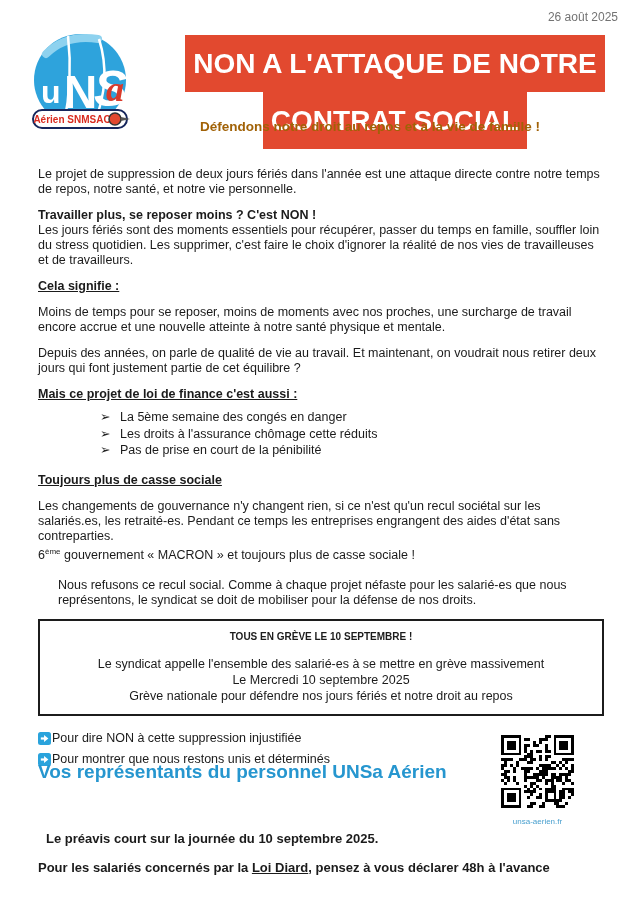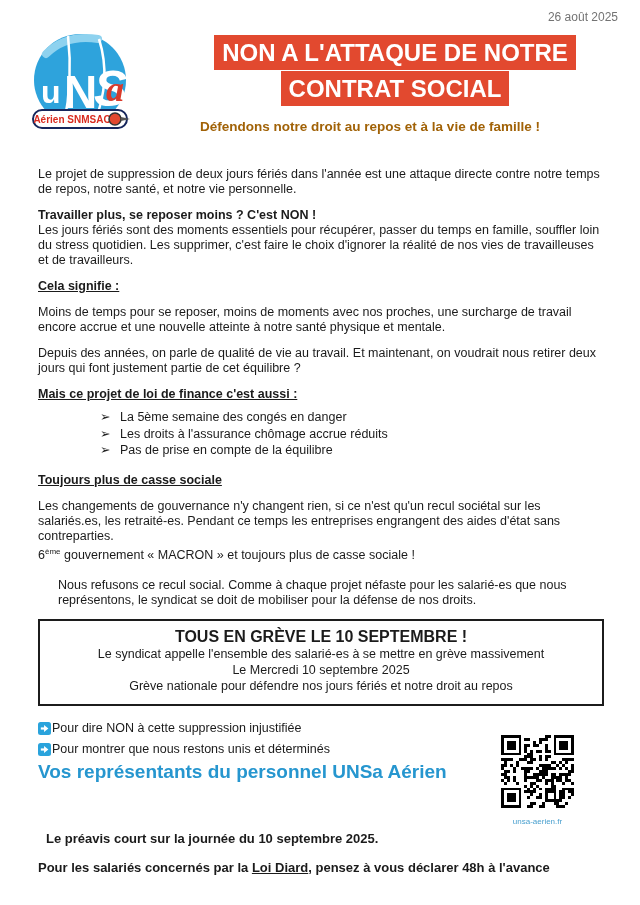--- a/index.html
+++ b/index.html
@@ -3,35 +3,35 @@
 <meta charset="utf-8">
 <style>
   html,body{margin:0;padding:0;background:#fff;}
   .page{position:relative;width:640px;height:905px;background:#fff;
         font-family:"Liberation Sans",sans-serif;color:#1b1b1b;overflow:hidden;}
   .date{position:absolute;top:10px;right:22px;font-size:12px;color:#737373;}
   .logo{position:absolute;left:24px;top:30px;}
   .title-wrap{position:absolute;left:150px;right:0;top:35px;text-align:center;}
   .title-line{line-height:31px;}
   .title-line span{display:inline-block;background:#e2492f;color:#fff;font-weight:bold;
-        font-size:24px;padding:2px 8px;white-space:nowrap;}
+        font-size:28px;padding:13px 8px;white-space:nowrap;}
   .subtitle{position:absolute;top:119px;left:100px;right:0;text-align:center;
         font-weight:bold;font-size:13.5px;color:#a16207;}
   .body{position:absolute;top:167px;left:38px;width:566px;font-size:12.5px;line-height:15px;}
   .mt{margin-top:11px;}
   .b{font-weight:bold;}
   .u{text-decoration:underline;}
   .bullets{margin:7px 0 0 0;padding:0 0 0 62px;list-style:none;}
   .bullets li{line-height:16.5px;}
   .bullets .glyph{display:inline-block;width:20px;color:#222;}
   .h4{margin-top:14px;}
   .p5b sup{font-size:8px;}
   .p6{margin-top:15px;margin-left:20px;}
   .strike-box{margin-top:11px;border:2px solid #1c1c1c;text-align:center;padding:8px 6px 10px;}
-  .bx-title{font-weight:bold;font-size:16px;margin-bottom:2px;}
+  .bx-title{font-weight:bold;font-size:10px;margin-bottom:12px;}
   .bx-line{font-size:12.5px;line-height:16px;}
   .arrow-row{display:flex;align-items:center;gap:1px;margin-top:6px;line-height:15px;}
   .arrow-row.first{margin-top:15px;}
   .arrow-ic{width:13px;height:13px;background:#2aa3dc;border-radius:2.5px;flex:none;
         display:flex;align-items:center;justify-content:center;}
   .reps{position:absolute;left:38px;top:761px;font-size:19px;font-weight:bold;color:#2696cf;}
   .qr-wrap{position:absolute;left:500px;top:735px;width:75px;text-align:center;}
   .qr-caption{font-size:8px;color:#4aa0cf;margin-top:5px;}
   .notice1{position:absolute;left:38px;top:831px;font-weight:bold;font-size:13px;padding-left:8px;}
   .notice2{position:absolute;left:38px;top:860px;font-weight:bold;font-size:13px;}
@@ -72,22 +72,22 @@
   <div class="body">
     <div>Le projet de suppression de deux jours fériés dans l'année est une attaque directe contre notre temps de repos, notre santé, et notre vie personnelle.</div>
     <div class="b mt">Travailler plus, se reposer moins ? C'est NON !</div>
     <div>Les jours fériés sont des moments essentiels pour récupérer, passer du temps en famille, souffler loin du stress quotidien. Les supprimer, c'est faire le choix d'ignorer la réalité de nos vies de travailleuses et de travailleurs.</div>
     <div class="b u mt">Cela signifie :</div>
     <div class="mt">Moins de temps pour se reposer, moins de moments avec nos proches, une surcharge de travail encore accrue et une nouvelle atteinte à notre santé physique et mentale.</div>
     <div class="mt">Depuis des années, on parle de qualité de vie au travail. Et maintenant, on voudrait nous retirer deux jours qui font justement partie de cet équilibre ?</div>
     <div class="b u mt">Mais ce projet de loi de finance c'est aussi :</div>
     <ul class="bullets">
       <li><span class="glyph">➢</span><span>La 5ème semaine des congés en danger</span></li>
-      <li><span class="glyph">➢</span><span>Les droits à l'assurance chômage accrue réduits</span></li>
-      <li><span class="glyph">➢</span><span>Pas de prise en compte de la équilibre</span></li>
+      <li><span class="glyph">➢</span><span>Les droits à l'assurance chômage cette réduits</span></li>
+      <li><span class="glyph">➢</span><span>Pas de prise en court de la pénibilité</span></li>
     </ul>
     <div class="b u h4">Toujours plus de casse sociale</div>
     <div class="mt">Les changements de gouvernance n'y changent rien, si ce n'est qu'un recul sociétal sur les salariés.es, les retraité-es. Pendant ce temps les entreprises engrangent des aides d'état sans contreparties.</div>
     <div class="p5b"><span>6</span><sup>ème</sup><span> gouvernement « MACRON » et toujours plus de casse sociale !</span></div>
     <div class="p6">Nous refusons ce recul social. Comme à chaque projet néfaste pour les salarié-es que nous représentons, le syndicat se doit de mobiliser pour la défense de nos droits.</div>
 
     <div class="strike-box">
       <div class="bx-title">TOUS EN GRÈVE LE 10 SEPTEMBRE !</div>
       <div class="bx-line">Le syndicat appelle l'ensemble des salarié-es à se mettre en grève massivement</div>
       <div class="bx-line">Le Mercredi 10 septembre 2025</div>

